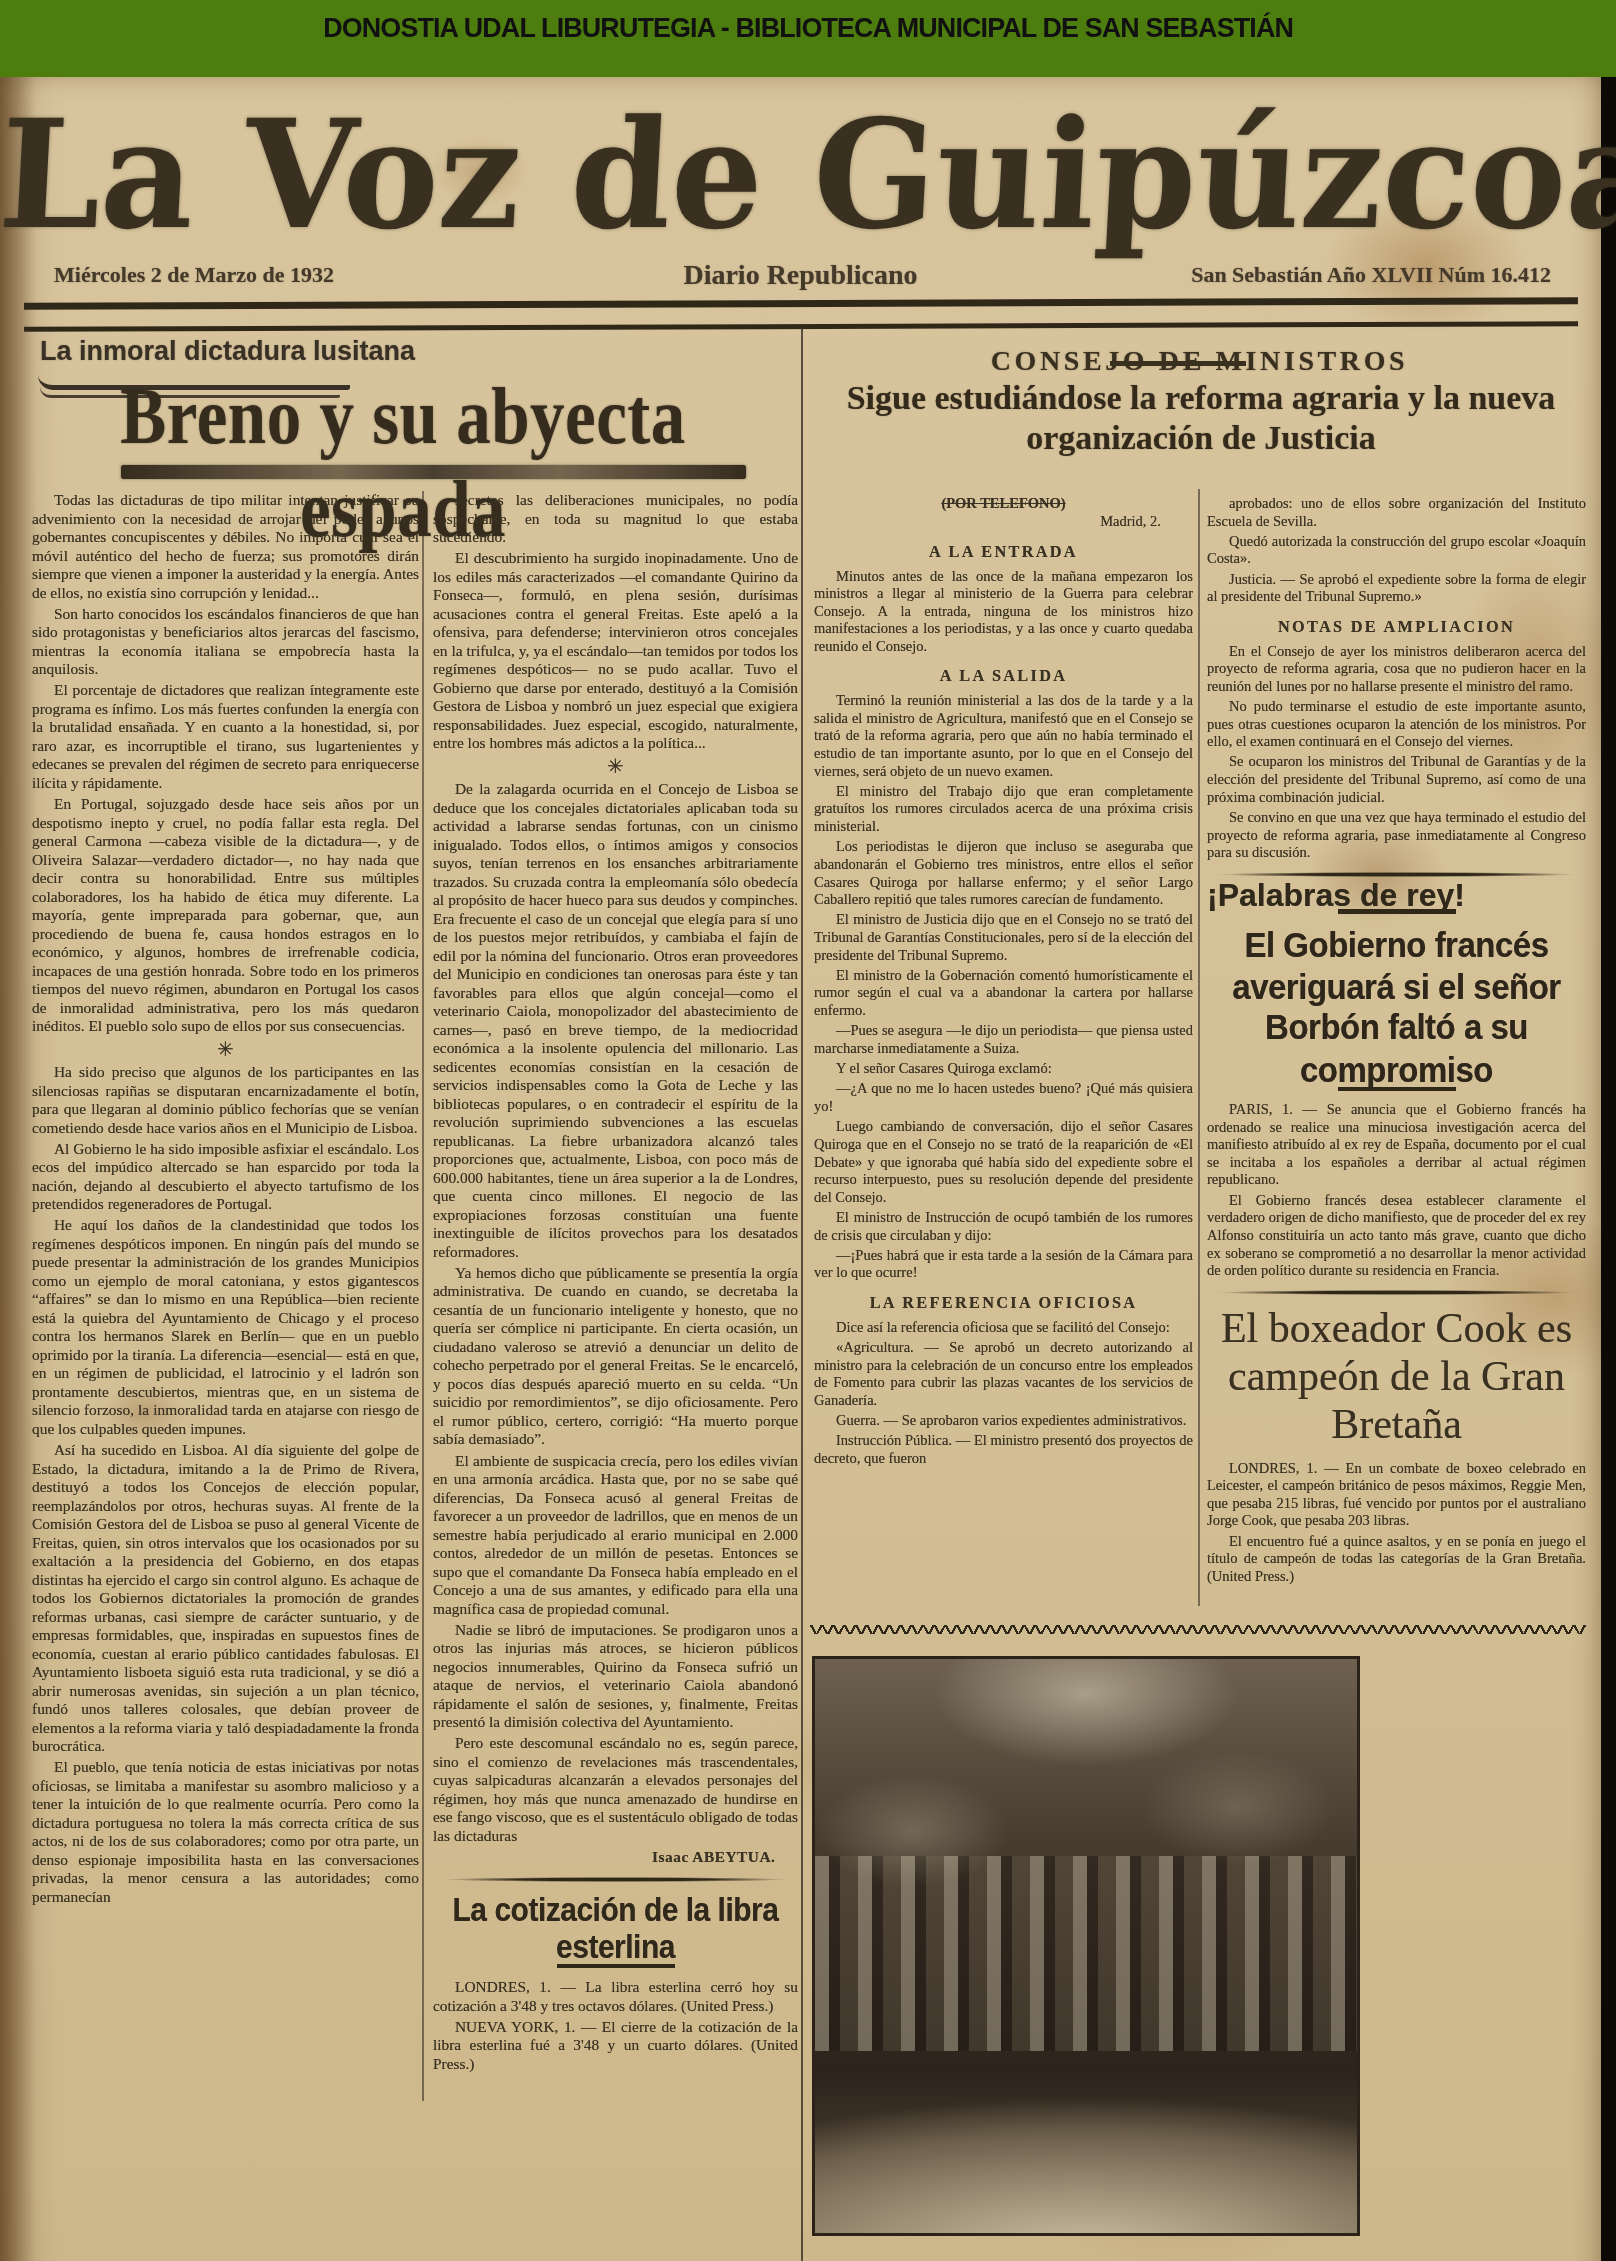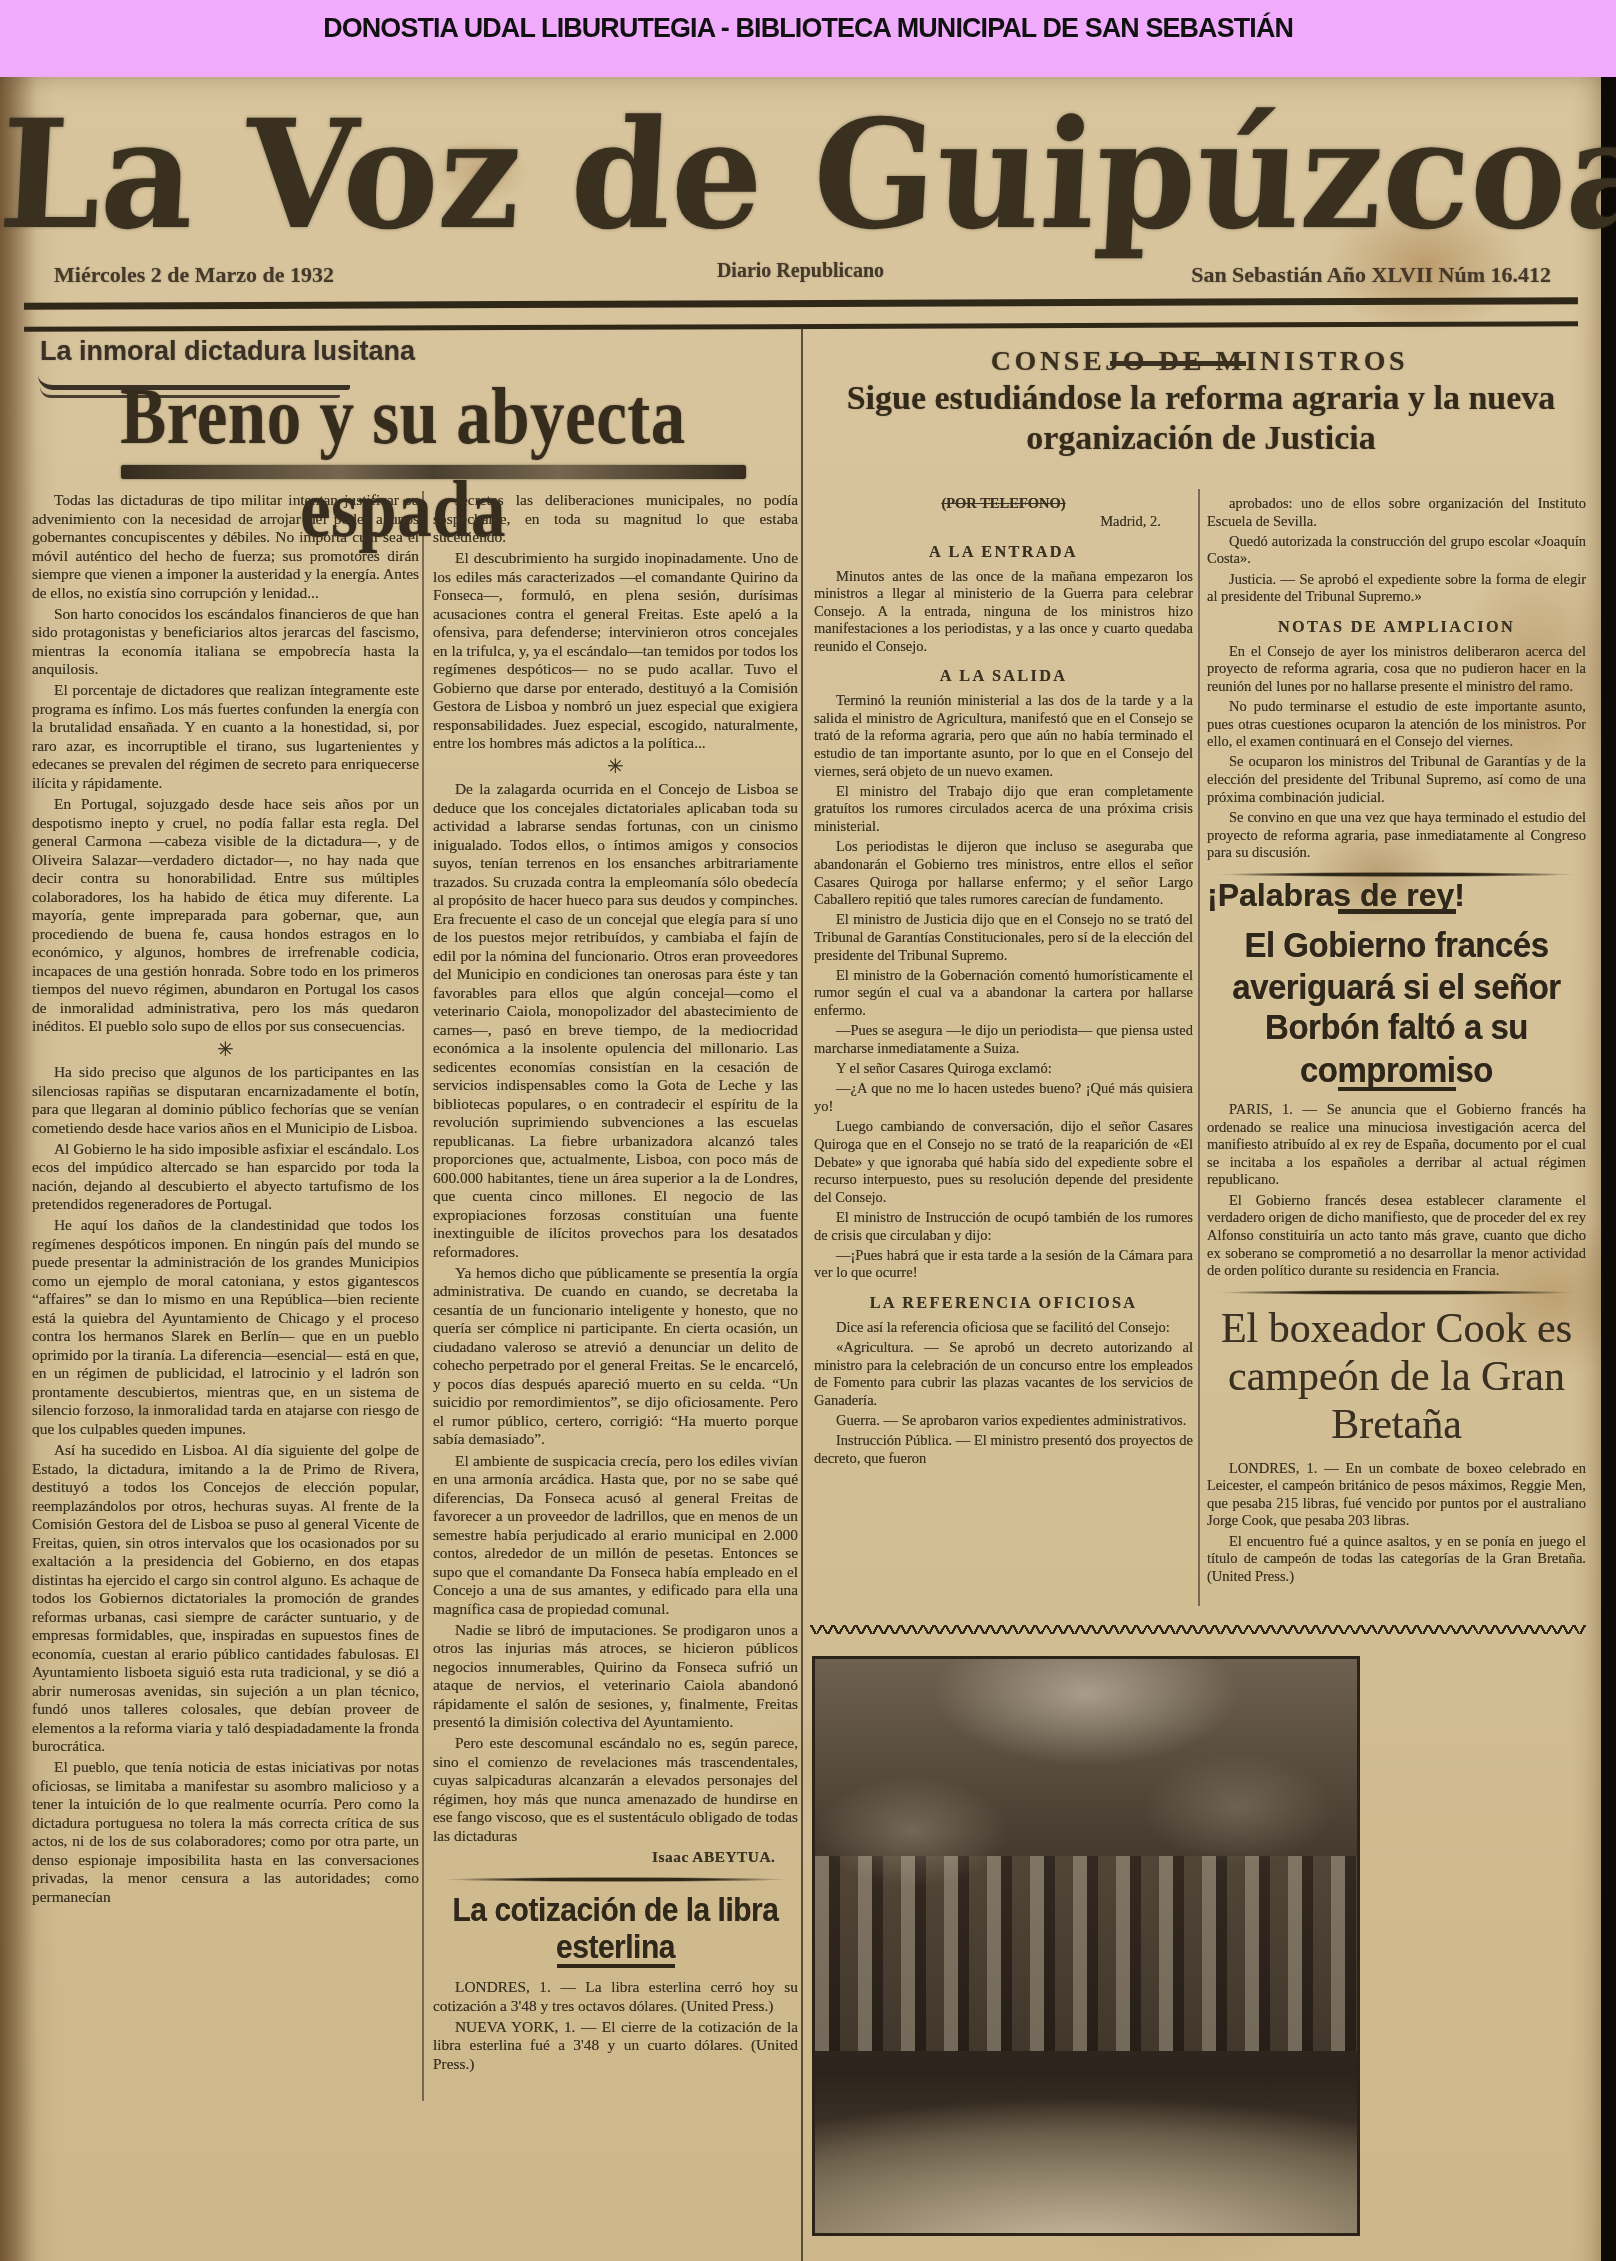--- a/index.html
+++ b/index.html
@@ -1,37 +1,37 @@
 <!DOCTYPE html>
 <html style="font-size:7.2px"><head>
 <meta charset="utf-8">
 <style>
   html,body{margin:0;padding:0;}
   body{width:1617px;height:2471px;position:relative;background:#ffffff;font-family:"Liberation Serif",serif;overflow:hidden;}
-  .banner{position:absolute;top:0;left:0;width:1617px;height:77px;background:#f0abfc;text-align:center;}
+  .banner{position:absolute;top:0;left:0;width:1617px;height:77px;background:#4d7c0f;text-align:center;}
   .banner span{display:inline-block;padding-top:11.8px;font-family:"Liberation Sans",sans-serif;font-weight:bold;font-size:28px;letter-spacing:-0.9px;color:#111;transform:scaleX(.96);transform-origin:center;}
   .scan{position:absolute;top:77px;left:0;width:1617px;height:2394px;background:#0d0a06;}
   .paper{position:absolute;top:0;left:0;width:1601px;height:2343px;color:#352c1e;
     background-color:#d5c096;
     background-image:
       radial-gradient(ellipse 145px 99px at 89% 8%, rgba(146,94,37,.38), transparent 70%),
       radial-gradient(ellipse 118px 190px at 96% 26%, rgba(140,88,32,.33), transparent 70%),
       radial-gradient(ellipse 99px 72px at 86% 34%, rgba(120,70,25,.28), transparent 70%),
       radial-gradient(ellipse 154px 118px at 97% 52%, rgba(140,90,35,.30), transparent 70%),
       radial-gradient(ellipse 72px 50px at 30% 4%, rgba(140,90,35,.25), transparent 70%),
       radial-gradient(ellipse 235px 163px at 74% 89%, rgba(130,85,35,.20), transparent 70%),
       radial-gradient(ellipse 59px 41px at 9% 57%, rgba(120,75,30,.28), transparent 70%),
       radial-gradient(ellipse 190px 90px at 55% 72%, rgba(130,85,35,.16), transparent 70%),
       linear-gradient(90deg, rgba(90,55,20,.45) 0px, rgba(90,55,20,0) 36px),
       linear-gradient(180deg,#d8c59e 0%,#d3bf95 55%,#ccb689 100%);
     box-shadow: inset 32px 0 41px -18px rgba(70,40,10,.55), inset -13.6px 0 27px -13.6px rgba(70,40,10,.35), inset 0 -22.6px 41px -18px rgba(70,40,10,.30);}
   .masthead{position:absolute;top:7.2px;left:0;width:100%;text-align:center;font-family:"DejaVu Serif",serif;font-weight:bold;font-size:144px;line-height:181px;color:#39301f;transform:skewX(-3deg) scaleY(1.04);text-shadow:0 0 3.6px rgba(56,48,31,.45);white-space:nowrap;}
   .dateline{position:absolute;top:185px;left:0;width:100%;height:32px;font-weight:bold;font-size:22px;color:#45392a;text-shadow:0 0 1.4px rgba(69,57,42,.5);}
   .dateline .dl-date{position:absolute;left:54px;top:0;}
-  .dateline .dl-sub{position:absolute;left:0;width:100%;text-align:center;top:-2.7px;font-size:20px;}
+  .dateline .dl-sub{position:absolute;left:0;width:100%;text-align:center;top:-2.7px;font-size:28px;}
   .dateline .dl-ed{position:absolute;right:50px;top:0;}
   .rule-double{position:absolute;top:223px;left:23.5px;width:1554px;height:17px;border-top:7.2px solid #2f2718;border-bottom:5.4px solid #2f2718;transform:rotate(-.2deg);}
   .vdiv{position:absolute;background:#3a3126;width:1.8px;opacity:.8;}
   .vdiv.center{left:801px;top:250px;height:2013px;}
   .vdiv.c12{left:422px;top:414px;height:1610px;opacity:.6;}
   .vdiv.c34{left:1198px;top:412px;height:1117px;opacity:.6;}
 
   .kicker-left{position:absolute;top:259px;left:40px;width:407px;font-family:"Liberation Sans",sans-serif;font-weight:bold;font-size:27px;color:#3a3126;text-shadow:0 0 1.4px rgba(58,49,38,.5);}
   .ku1{position:absolute;top:298px;left:38px;width:312px;height:10px;border-bottom:5px solid #3a3126;border-radius:0 0 27px 154px;}
   .ku2{position:absolute;top:310px;left:40px;width:300px;height:8.1px;border-bottom:3.6px solid #3a3126;border-radius:0 0 27px 145px;opacity:.9;}

